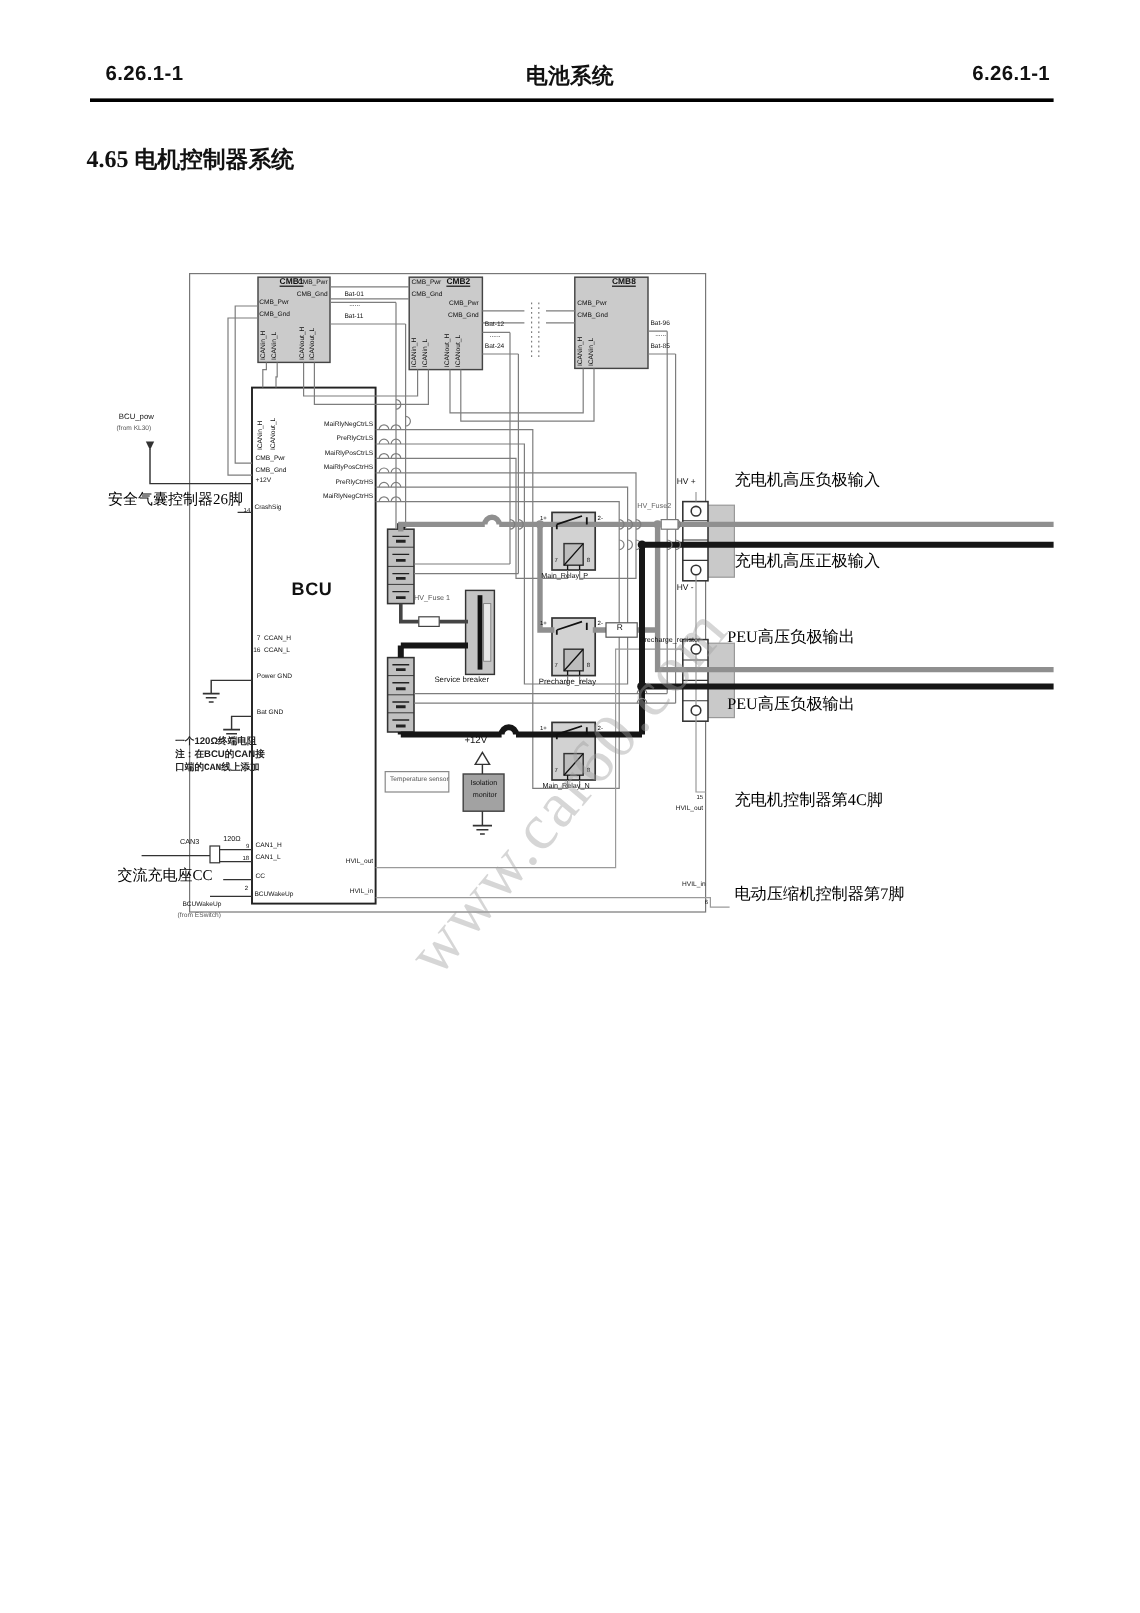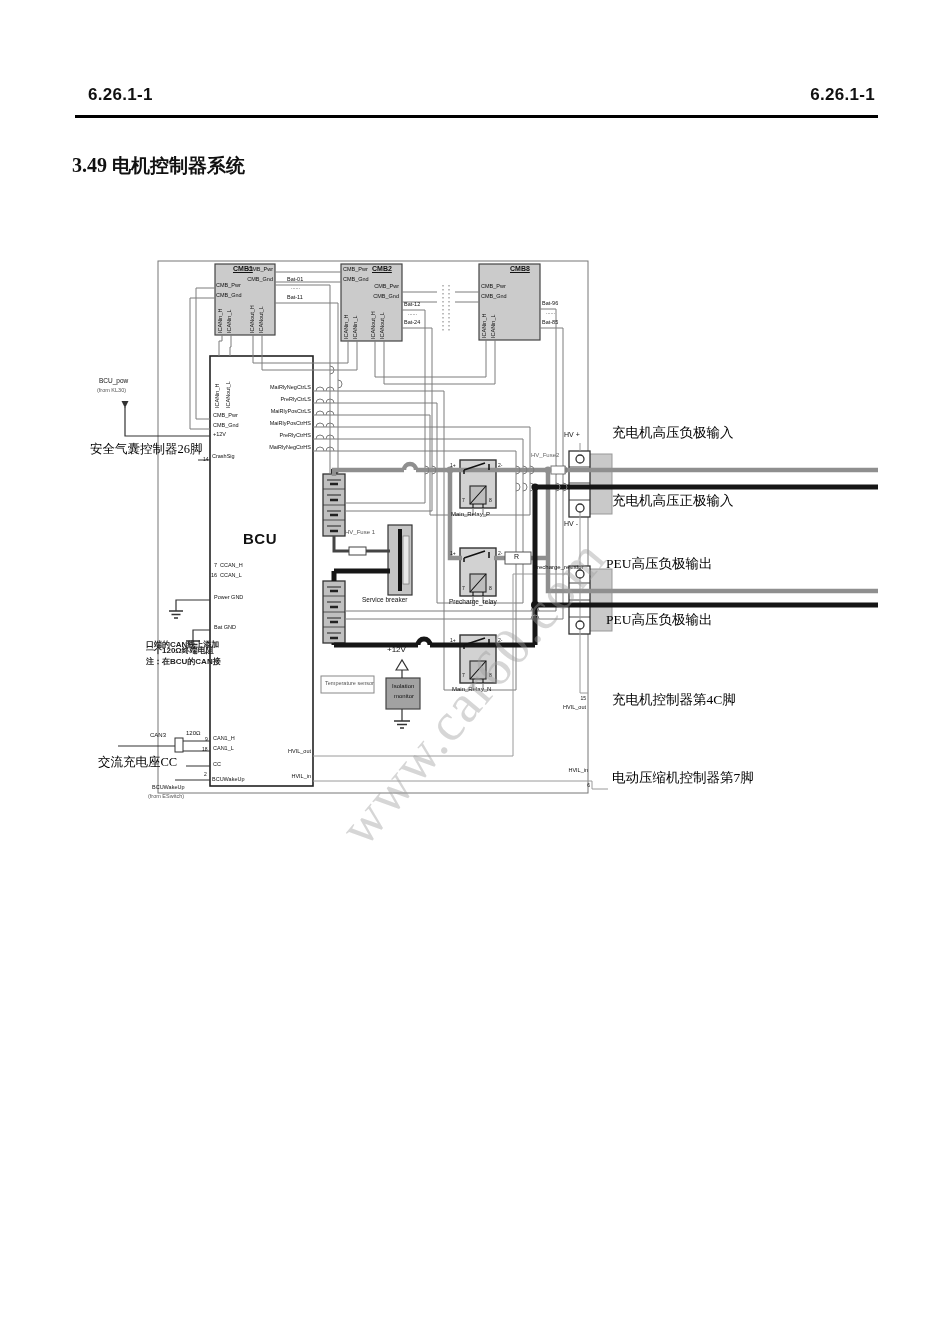--- a/index.html
+++ b/index.html
@@ -1,17 +1,17 @@
 <!DOCTYPE html>
 <html><head>
 <meta charset="utf-8">
 <style>
   html,body{margin:0;padding:0;background:#ffffff;}
   .page{position:relative;width:950px;height:1071px;background:#fff;overflow:hidden;
-        font-family:"Liberation Sans",sans-serif;color:#111;margin-top:33px;}
+        font-family:"Liberation Sans",sans-serif;color:#111;}
   .hdr{position:absolute;font-weight:bold;font-size:17px;letter-spacing:.3px;}
   .rule{position:absolute;left:75px;right:72px;top:82px;height:3px;background:#000;}
   .sect{position:absolute;left:72px;top:120px;font-family:"Liberation Serif",serif;
         font-weight:bold;font-size:20px;}
   .sect .cnb{font-size:19px;}
   svg{position:absolute;left:0;top:0;z-index:2;}
   .lbl{position:absolute;z-index:5;font-size:6px;line-height:1.05;white-space:nowrap;color:#111;}
   .s5{font-size:5px;} .s55{font-size:5.5px;} .s6{font-size:6px;} .s65{font-size:6.5px;}
   .s7{font-size:7px;} .s8{font-size:8px;}
   .b{font-weight:bold;}
@@ -26,25 +26,26 @@
   .wm{position:absolute;left:238px;top:628px;width:470px;z-index:9;text-align:center;
       font-family:"Liberation Serif",serif;font-size:54px;letter-spacing:2px;color:#9f9f9f;
       opacity:.42;transform:rotate(-50deg);pointer-events:none;}
 </style>
 </head>
 <body>
 
 <div class="page">
 
   <div class="hdr" style="left:88px;top:52px;">6.26.1-1</div>
+  <div class="hdr" style="left:0;right:0;top:51px;text-align:center;font-size:18px;">电池系统</div>
   <div class="hdr" style="right:75px;top:52px;">6.26.1-1</div>
   <div class="rule"></div>
 
   <div class="sect">
-    <span>3.49</span>
+    <span>4.65</span>
     <span class="cnb">电机控制器系统</span>
   </div>
 
   <svg width="950" height="1344" viewBox="0 0 950 1344">
 
     <rect x="158" y="228" width="430" height="532" fill="none" stroke="#777" stroke-width="1"></rect>
 
     <g>
       <rect x="215" y="231" width="60" height="71" fill="#cbcbcb" stroke="#444" stroke-width="1.2"></rect>
       <rect x="341" y="231" width="61" height="77" fill="#cbcbcb" stroke="#444" stroke-width="1.2"></rect>
@@ -221,21 +222,21 @@
   <span class="lbl s7 b u" style="left:510px;top:232px;">CMB8</span>
   <span class="lbl s55" style="left:481px;top:251px;">CMB_Pwr</span>
   <span class="lbl s55" style="left:481px;top:261px;">CMB_Gnd</span>
   <span class="lbl s55 v" style="left:482px;top:305px;">ICANin_H</span>
   <span class="lbl s55 v" style="left:491px;top:305px;">ICANin_L</span>
 
   <span class="lbl s55" style="left:542px;top:268px;">Bat-96</span>
   <span class="lbl s55" style="left:546px;top:277px;">......</span>
   <span class="lbl s55" style="left:542px;top:287px;">Bat-85</span>
 
-  <span class="lbl bcu-t" style="left:243px;top:498px;">BCU</span>
+  <span class="lbl bcu-t" style="left:243px;top:484px;">BCU</span>
   <span class="lbl s55 v" style="left:215px;top:375px;">ICANin_H</span>
   <span class="lbl s55 v" style="left:226px;top:375px;">ICANout_L</span>
   <span class="lbl s55" style="left:213px;top:380px;">CMB_Pwr</span>
   <span class="lbl s55" style="left:213px;top:390px;">CMB_Gnd</span>
   <span class="lbl s55" style="left:213px;top:399px;">+12V</span>
   <span class="lbl s5" style="left:203px;top:424px;">14</span>
   <span class="lbl s55" style="left:212px;top:421px;">CrashSig</span>
   <span class="lbl s55" style="left:214px;top:530px;">7</span>
   <span class="lbl s55" style="left:220px;top:530px;">CCAN_H</span>
   <span class="lbl s55" style="left:211px;top:540px;">16</span>
@@ -255,21 +256,21 @@
   <span class="lbl s55 ra" style="left:311px;top:388px;">MaiRlyPosCtrHS</span>
   <span class="lbl s55 ra" style="left:311px;top:400px;">PreRlyCtrHS</span>
   <span class="lbl s55 ra" style="left:311px;top:412px;">MaiRlyNegCtrHS</span>
   <span class="lbl s55 ra" style="left:311px;top:716px;">HVIL_out</span>
   <span class="lbl s55 ra" style="left:311px;top:741px;">HVIL_in</span>
 
   <span class="lbl s65" style="left:99px;top:345px;">BCU_pow</span>
   <span class="lbl s55 gy2" style="left:97px;top:355px;">(from KL30)</span>
   <span class="lbl cn12" style="left:90px;top:410px;">安全气囊控制器26脚</span>
   <span class="lbl note" style="left:146px;top:623px;">注：在BCU的CAN接</span>
-  <span class="lbl note" style="left:146px;top:606px;">口端的CAN线上添加</span>
+  <span class="lbl note" style="left:146px;top:635px;font-family:Liberation Mono, monospace;">口端的CAN线上添加</span>
   <span class="lbl note" style="left:146px;top:612px;">一个120Ω终端电阻</span>
   <span class="lbl s6" style="left:150px;top:699px;">CAN3</span>
   <span class="lbl s6" style="left:186px;top:697px;">120Ω</span>
   <span class="lbl cn12" style="left:98px;top:723px;">交流充电座CC</span>
   <span class="lbl s55" style="left:152px;top:752px;">BCUWakeUp</span>
   <span class="lbl s55 gy2" style="left:148px;top:761px;">(from ESwitch)</span>
 
   <span class="lbl s6 gy2" style="left:345px;top:496px;">HV_Fuse 1</span>
   <span class="lbl s65" style="left:362px;top:564px;">Service breaker</span>
   <span class="lbl s6" style="left:451px;top:478px;">Main_Relay_P</span>

